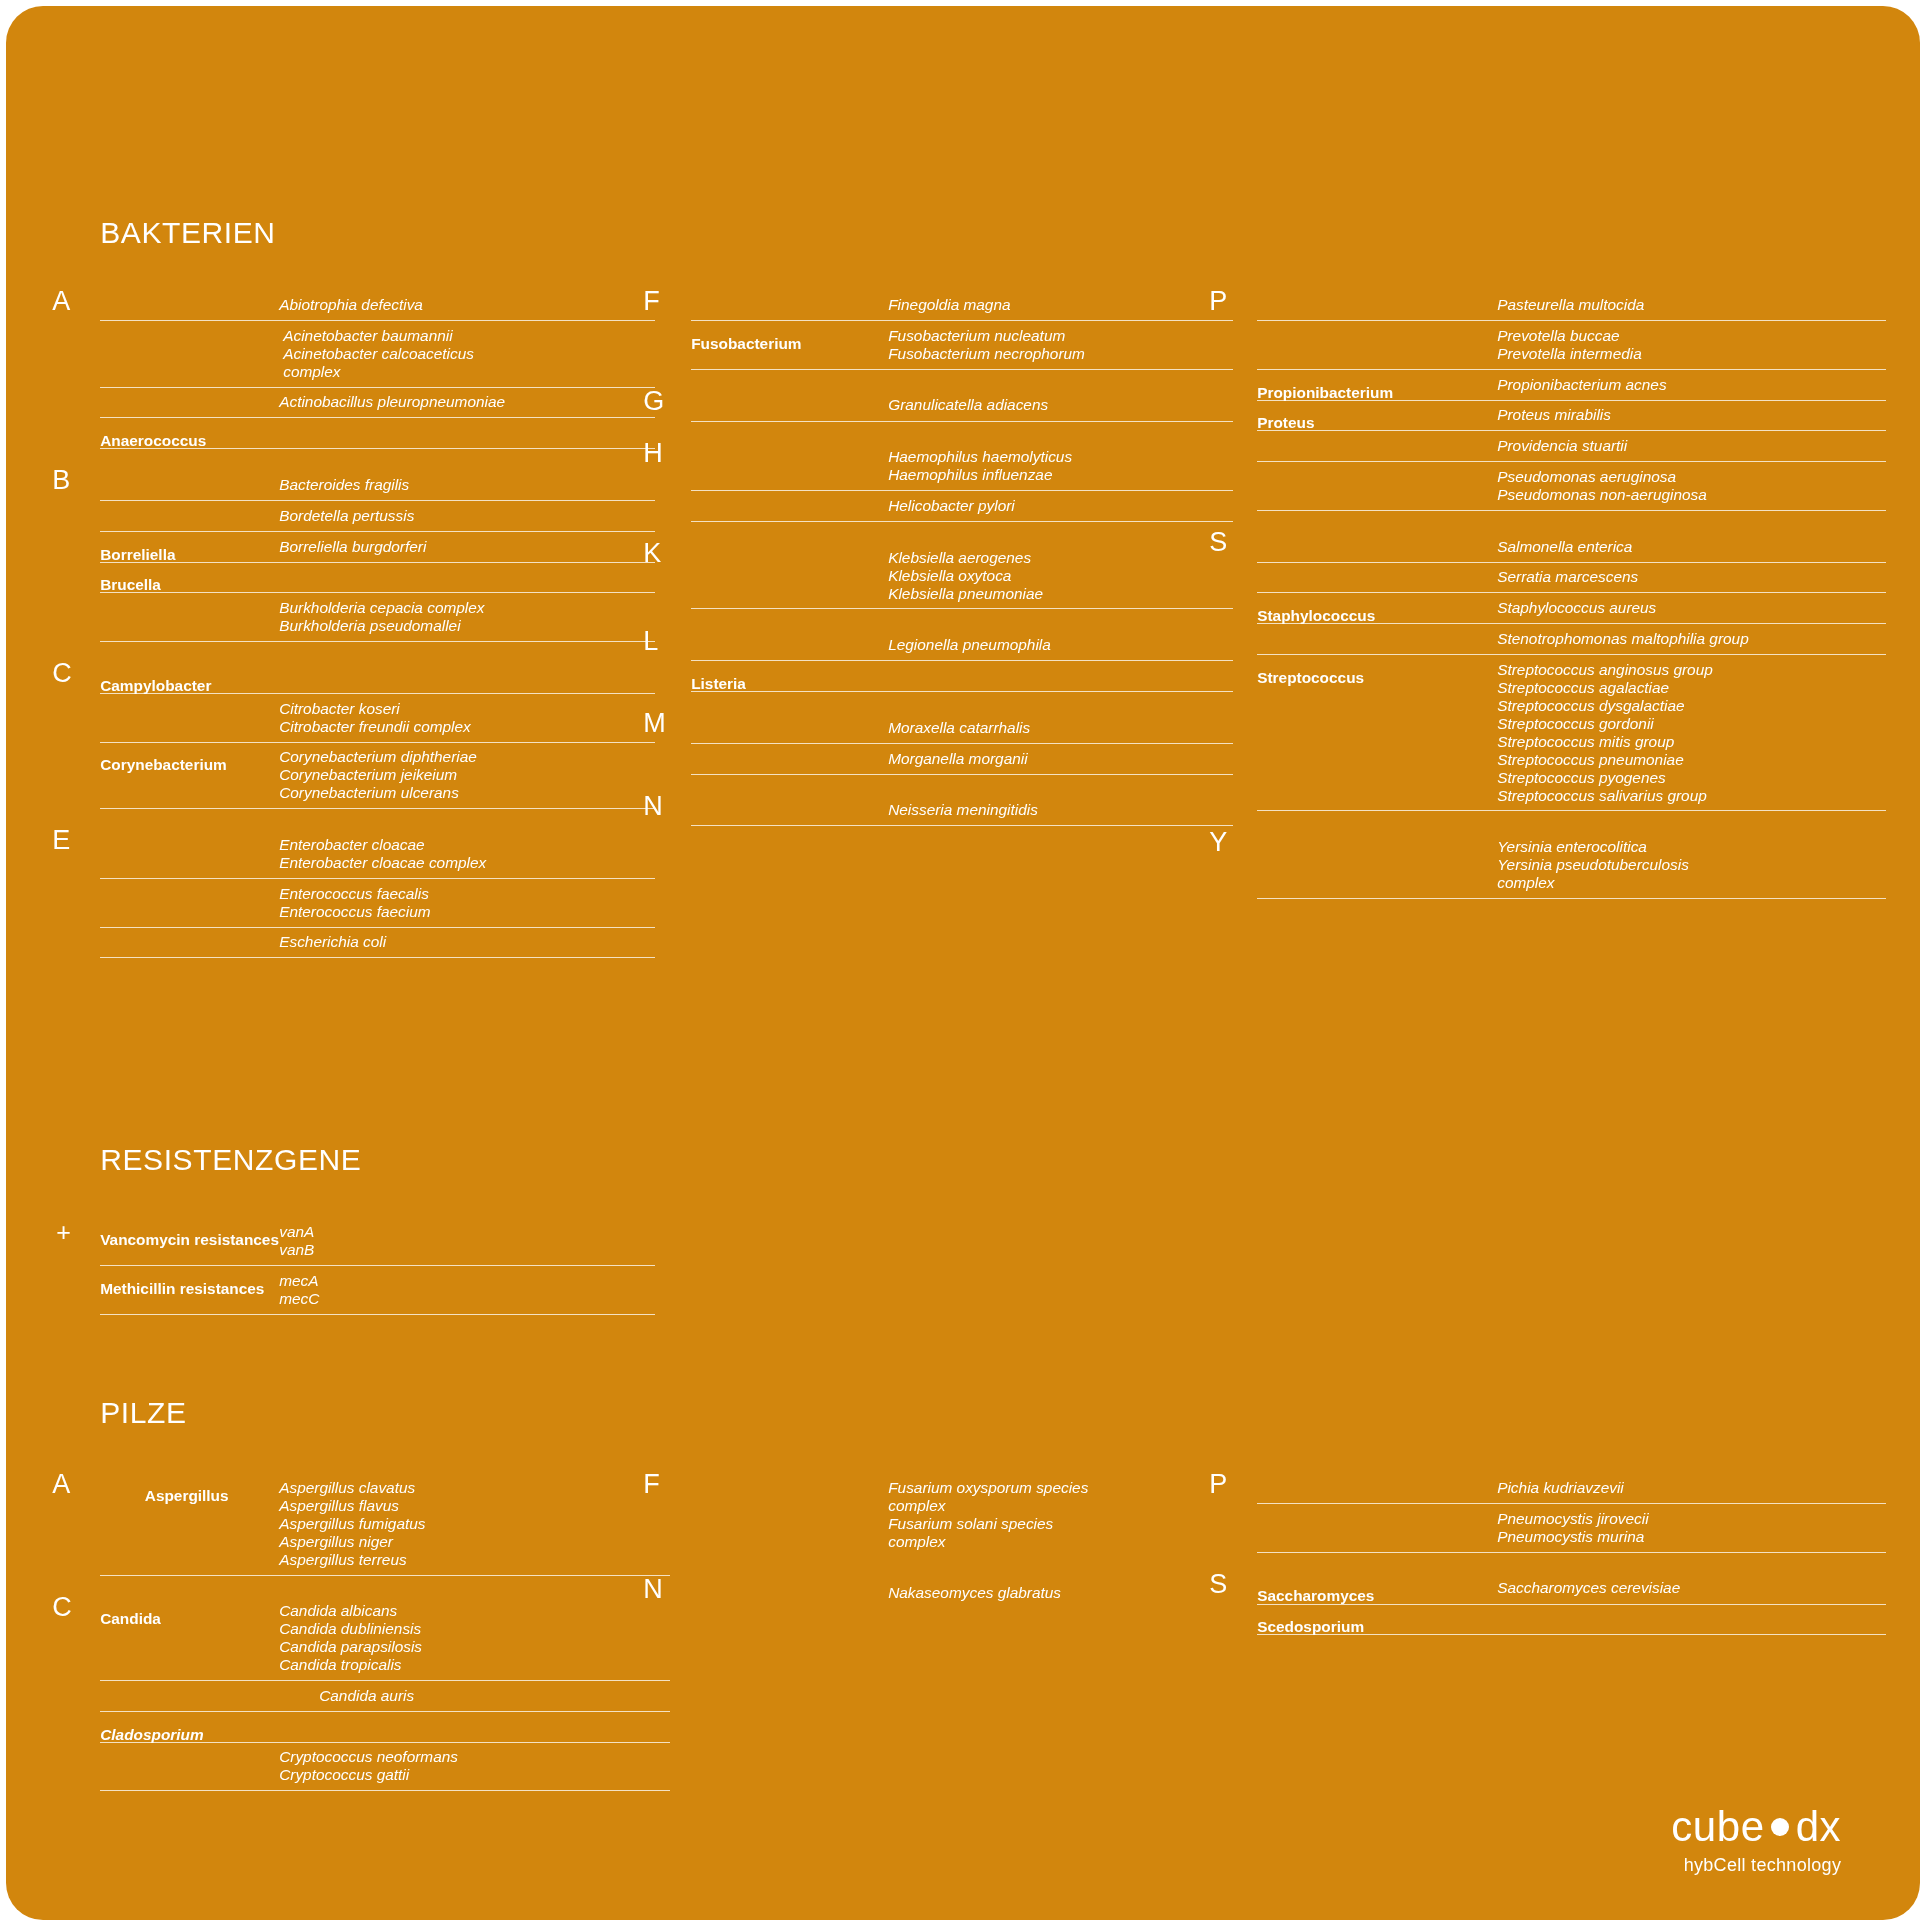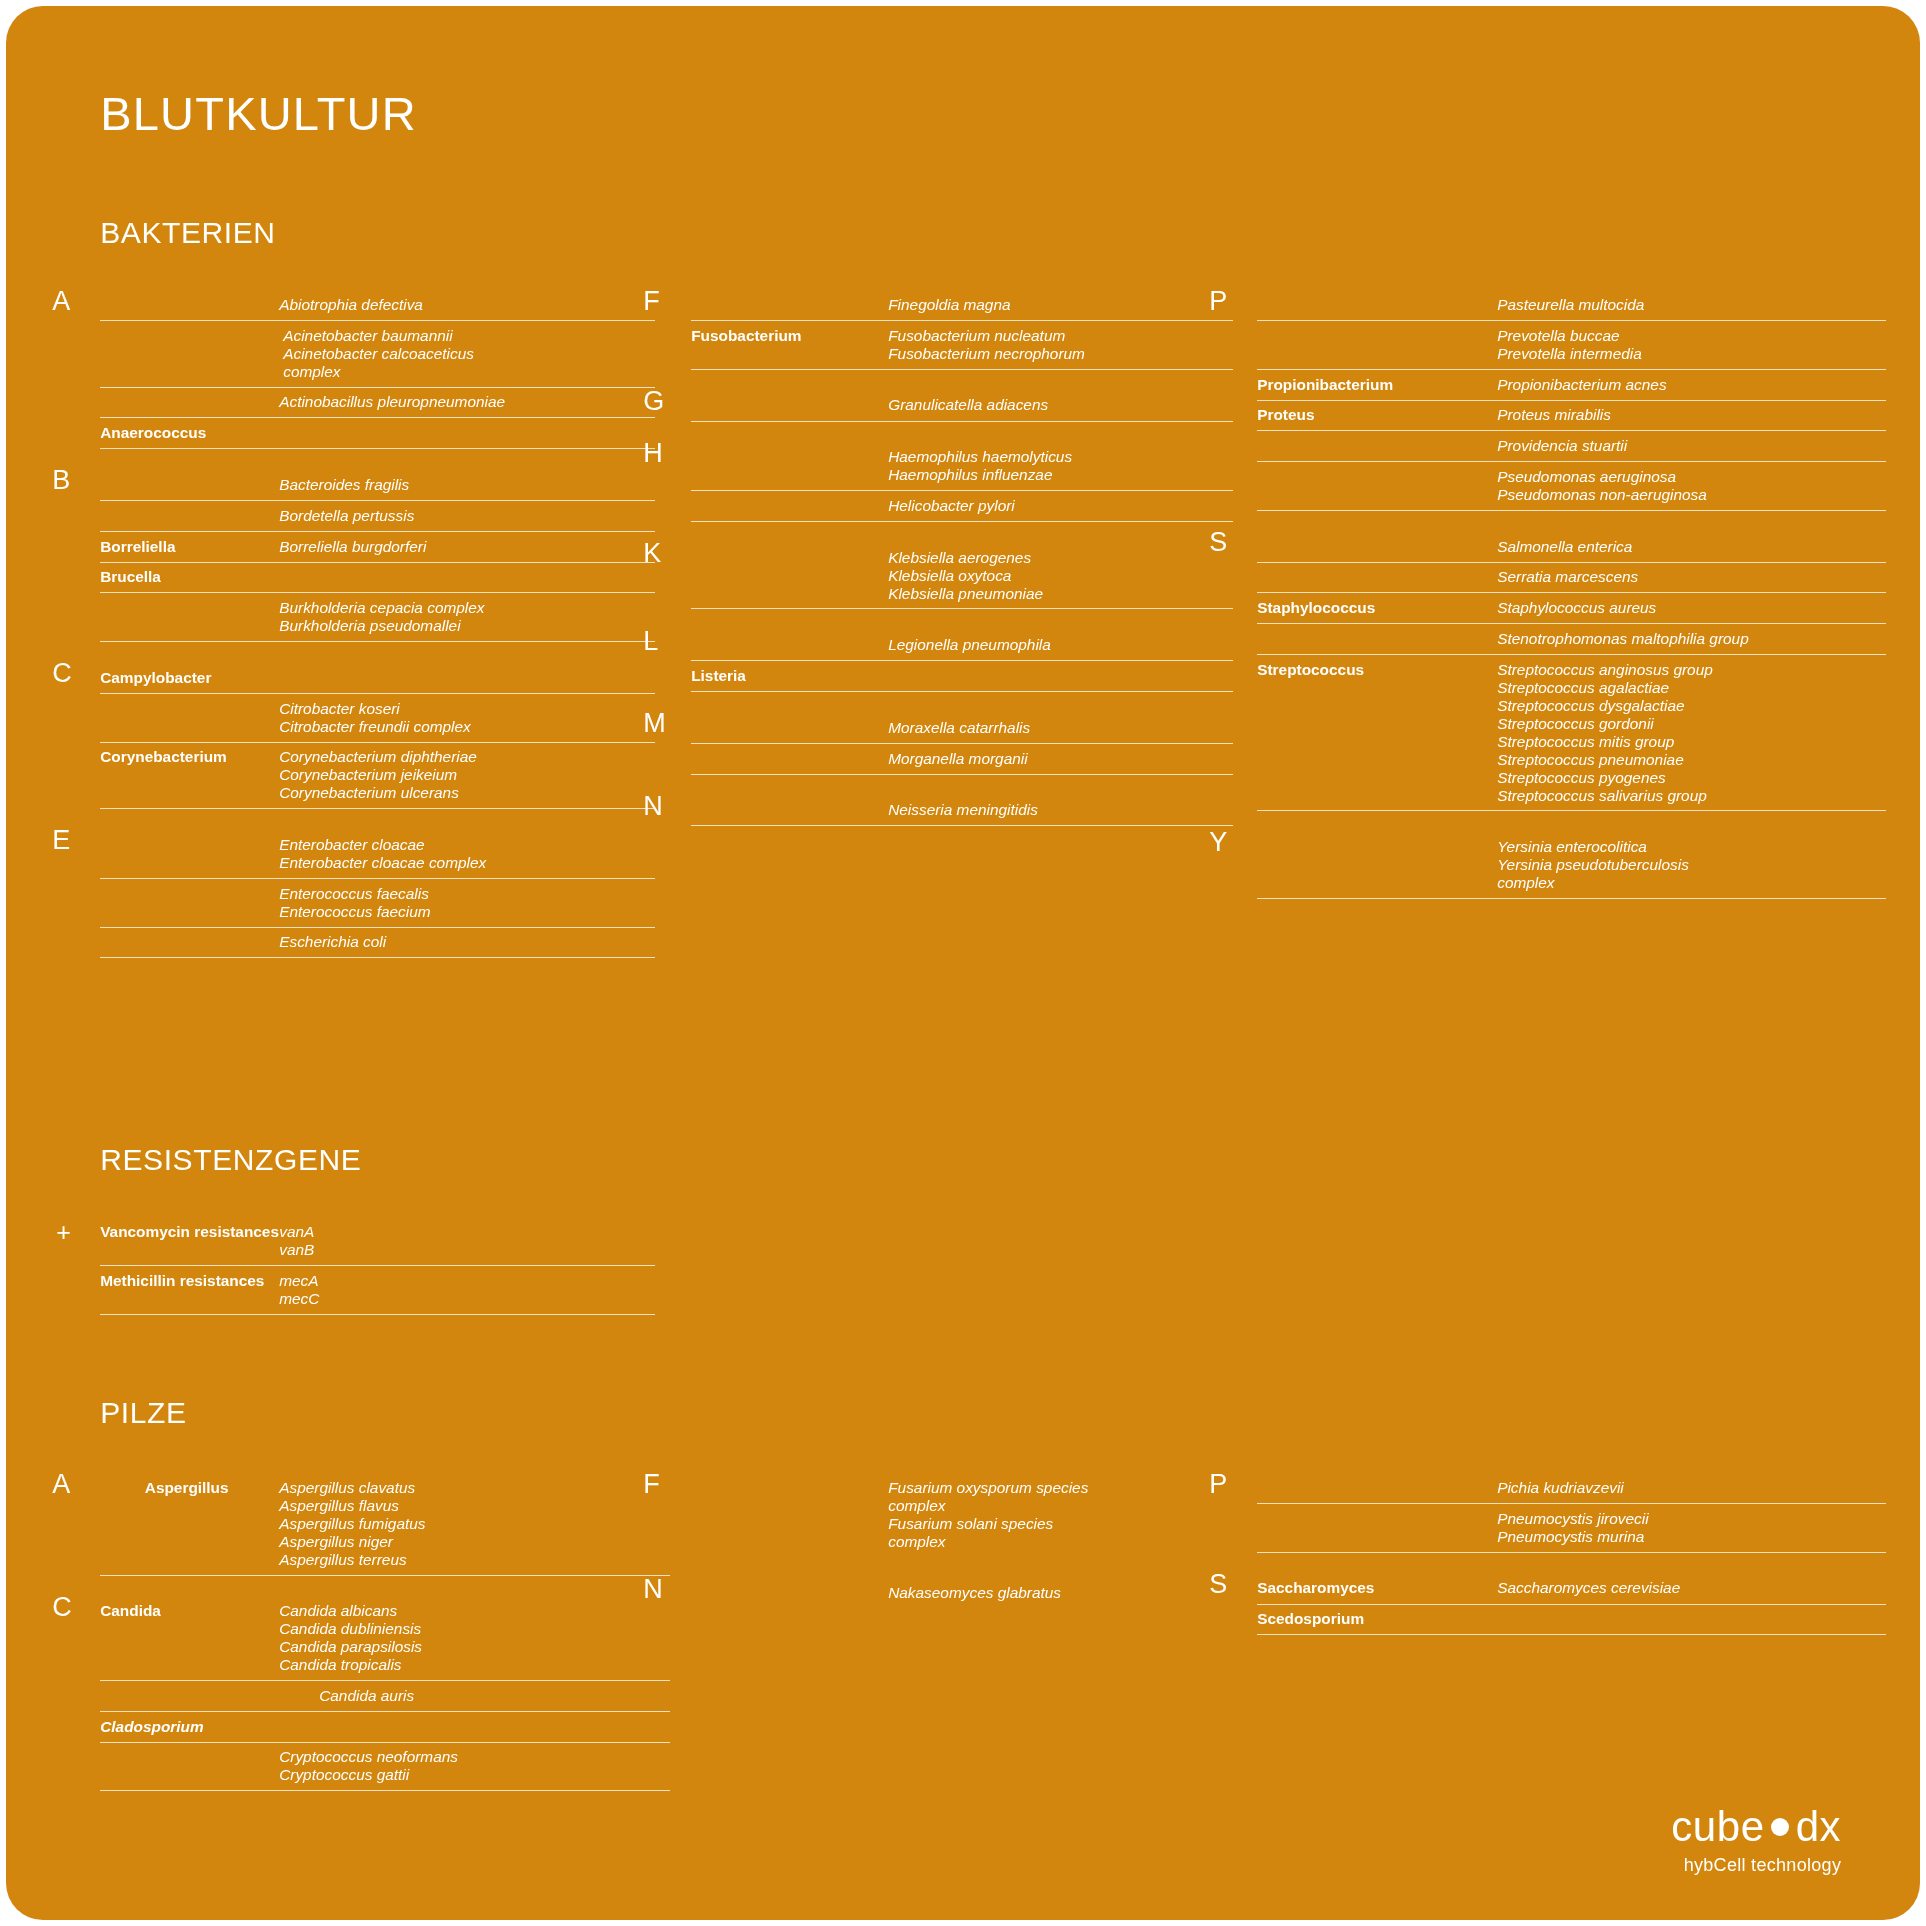--- a/index.html
+++ b/index.html
@@ -57,20 +57,21 @@
     color: #ffffff;
     line-height: 1;
   }
   .genus {
     position: absolute;
     font-size: 15.4px;
     font-weight: bold;
     color: #ffffff;
     line-height: 18px;
     white-space: nowrap;
+    margin-top: 8px;
   }
   .species {
     position: absolute;
     font-size: 15.4px;
     font-style: italic;
     color: #ffffff;
     line-height: 18px;
   }
   .rule {
     position: absolute;
@@ -106,21 +107,20 @@
     color: #ffffff;
     margin-top: 7.4px;
     letter-spacing: 0.3px;
   }
 </style>
 </head>
 <body>
 
 <div class="panel">
 
-  <div class="title">BLUTKULTUR</div>
 
   <div class="section-head" style="left:94px; top:210px;">BAKTERIEN</div>
 
   <div class="section-head" style="left:94px; top:1137px;">RESISTENZGENE</div>
 
   <div class="section-head" style="left:94px; top:1390px;">PILZE</div>
 
   <div class="grid" id="bact-col1" style="left: 94px; top: 290px; width: 567px; height: 668px;">
       <div class="letter" style="left: -48px; top: -8.6px;">A</div>
       <div class="species" style="left: 179px; top: 0px;">

